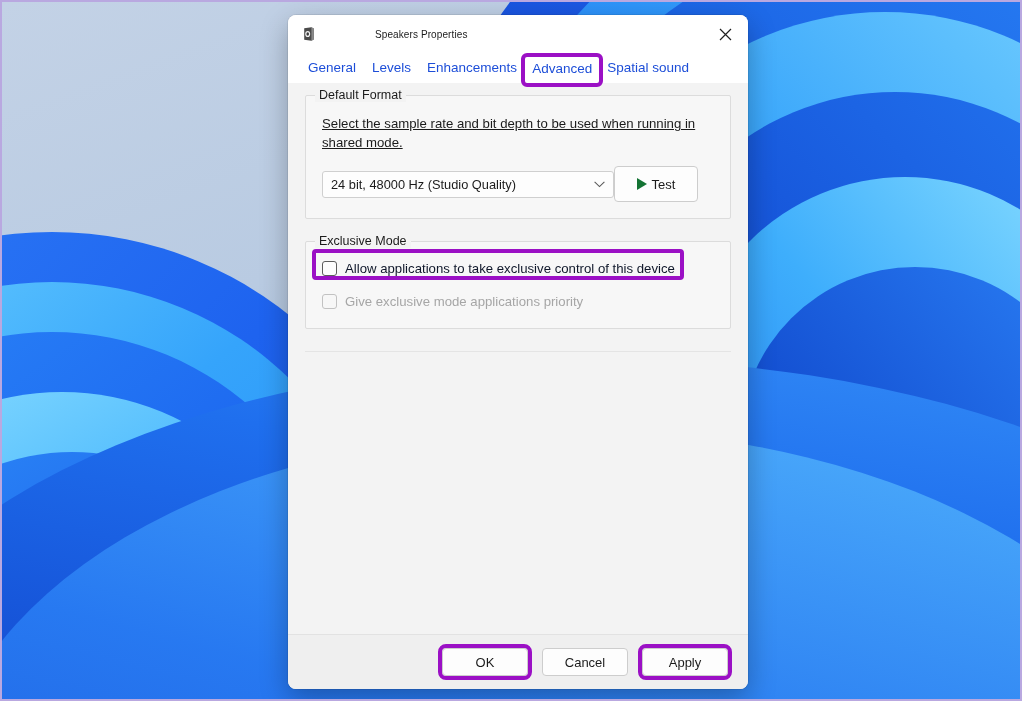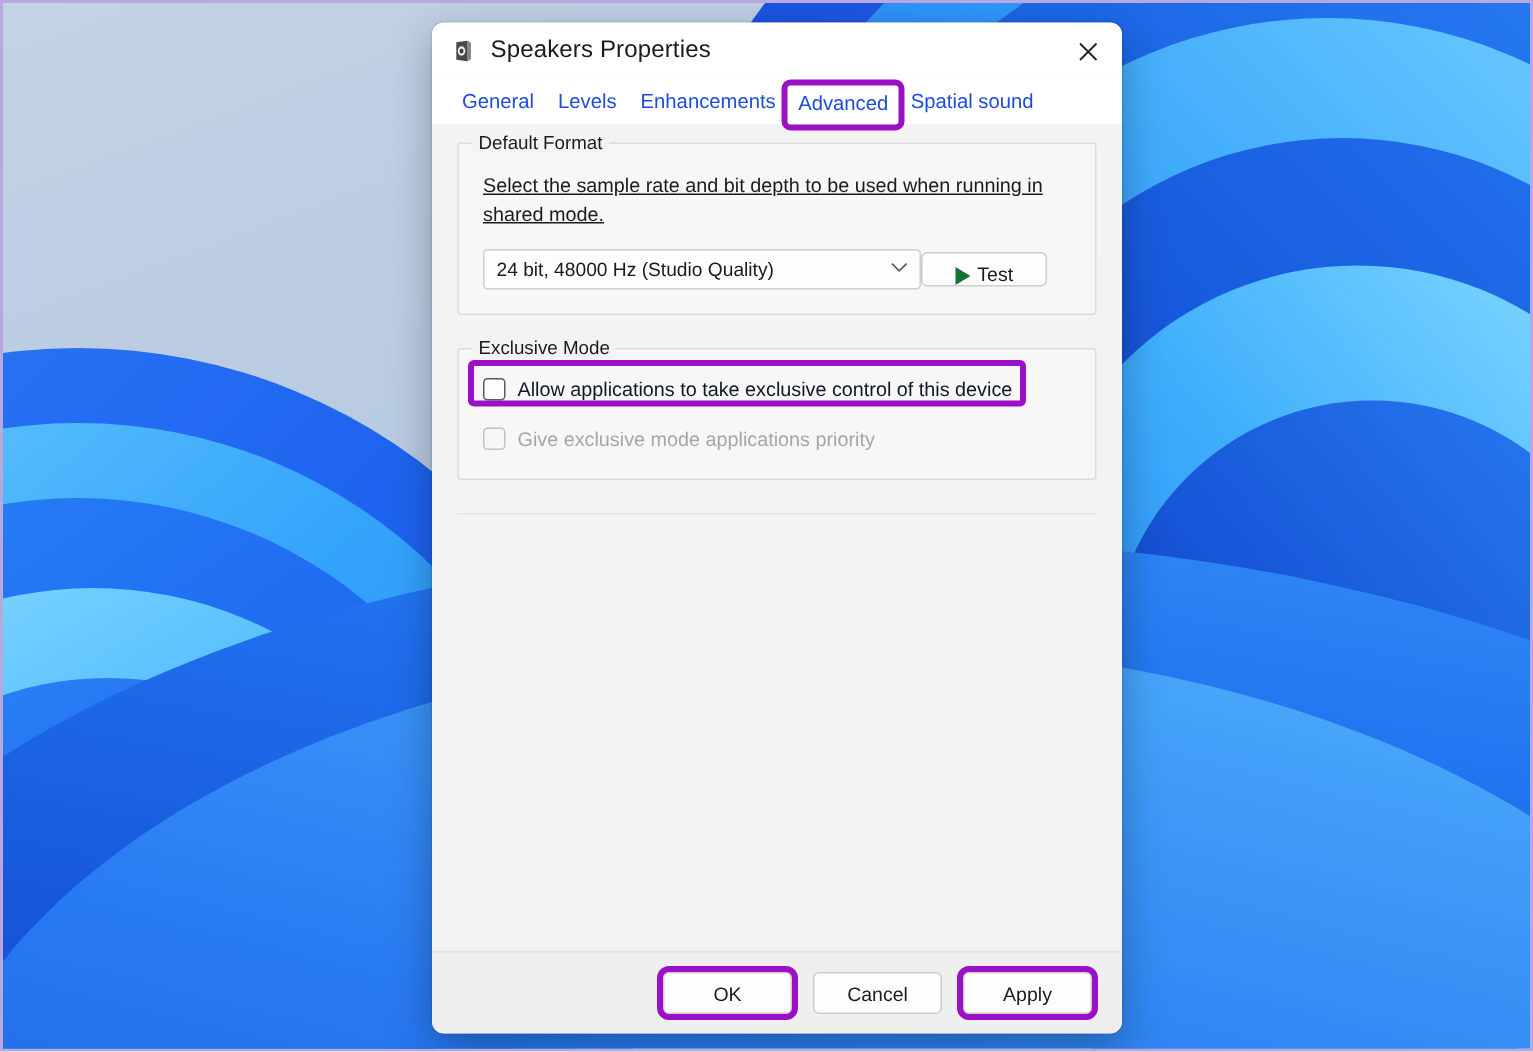--- a/index.html
+++ b/index.html
@@ -96,23 +96,24 @@
     align-items: center;
     flex: 0 0 auto;
     position: relative;
   }
   .title-icon {
     width: 16px; height: 16px;
     margin-left: 13px; margin-right: 10px;
     flex: 0 0 auto;
   }
   .title-text {
-    font-size: 16px;
+    font-size: 10px;
     color: #1b1b1b;
     letter-spacing: .1px;
+    margin-left: 48px;
   }
   .close-btn {
     position: absolute;
     right: 0; top: 0;
     width: 46px; height: 38px;
     display: flex; align-items: center; justify-content: center;
     color: #1b1b1b;
   }
 
   .tabstrip {
@@ -187,26 +188,26 @@
     align-items: center;
     padding: 0 8px;
     font-size: 12.8px;
     color: #1b1b1b;
     justify-content: space-between;
   }
   .chev { color: #555; font-size: 11px; line-height: 1; }
 
   .test-btn {
     width: 84px;
-    height: 23px;
+    height: 36px;
     background: #fdfdfd;
     border: 1px solid #cdcdcd;
     border-radius: 4px;
     display: flex;
-    align-items: flex-end;
+    align-items: center;
     justify-content: center;
     gap: 5px;
     font-size: 13px;
     color: #1b1b1b;
   }
   .play-tri {
     width: 0; height: 0;
     border-left: 10px solid #137333;
     border-top: 6px solid transparent;
     border-bottom: 6px solid transparent;

